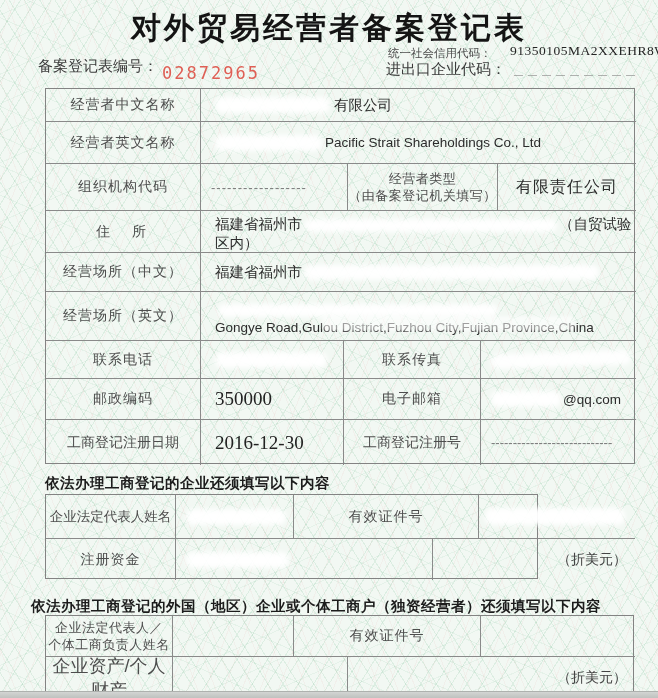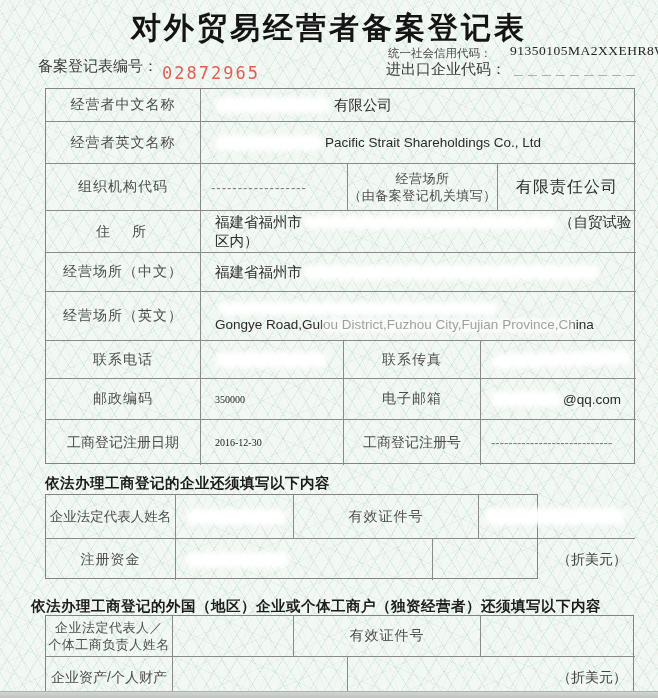--- a/index.html
+++ b/index.html
@@ -24,28 +24,28 @@
   .credval{font-family:"Liberation Serif", serif;font-size:13.5px;letter-spacing:.5px;color:#242424;}
   .ieblank{font-size:13px;color:#8d8d8d;letter-spacing:1px;}
   .tbl{border:1px solid #838383;}
   .tbl3{border:1px solid #838383;border-bottom:none;}
   .c{position:absolute;box-sizing:border-box;display:flex;align-items:center;}
   .lab{justify-content:center;color:#4d4d4d;font-size:14px;letter-spacing:1px;text-align:center;}
   .val{justify-content:flex-start;padding-left:14px;color:#2b2b2b;font-size:14.5px;}
   .br{border-right:1px solid #8a8a8a;}
   .bb{border-bottom:1px solid #8a8a8a;}
   .eng{font-size:13.5px;letter-spacing:0;}
-  .serifval{font-family:"Liberation Serif", serif;font-size:10px;color:#222;}
+  .serifval{font-family:"Liberation Serif", serif;font-size:19px;color:#222;}
   .dashes{color:#777;font-size:13px;letter-spacing:1px;}
   .small2line{font-size:13px;line-height:17px;text-align:center;color:#4d4d4d;letter-spacing:.5px;}
   .heading{font-size:14.5px;font-weight:bold;color:#1c1c1c;letter-spacing:.5px;}
   .patch{display:inline-block;background:rgba(255,255,255,.95);border-radius:7px;
          filter:blur(2.5px);vertical-align:middle;}
   .haze{position:absolute;background:rgba(255,255,255,.55);filter:blur(1.5px);border-radius:5px;}
-  .wrapcell{display:block;line-height:19px;}
+  .wrapcell{display:block;line-height:19px;padding-top:5px;}
   .usd{justify-content:flex-end;padding-right:8px;color:#444;font-size:14px;}
   .scanbar{background:linear-gradient(#d3d5d3,#bfc2bf);border-top:1px solid #aeb1ae;}
 </style>
 </head>
 <body>
 
 <div class="page">
 
   <div class="abs title">对外贸易经营者备案登记表</div>
 
@@ -68,21 +68,21 @@
     <div class="c lab br bb" style="left:0;top:33px;width:155px;height:42px;">经营者英文名称</div>
     <div class="c val eng bb" style="left:155px;top:33px;width:435px;height:42px;">
       <span class="patch" style="width:107px;height:16px;margin-right:3px;"></span>
       <span>Pacific Strait Shareholdings Co., Ltd</span>
     </div>
 
     <div class="c lab br bb" style="left:0;top:75px;width:155px;height:47px;">组织机构代码</div>
     <div class="c val dashes br bb" style="left:155px;top:75px;width:147px;height:47px;padding-left:10px;">------------------</div>
     <div class="c small2line br bb" style="left:302px;top:75px;width:150px;height:47px;justify-content:center;">
       <div>
-        <div>经营场所</div>
+        <div>经营者类型</div>
         <div>（由备案登记机关填写）</div>
       </div>
     </div>
     <div class="c lab br bb" style="left:0;top:122px;width:155px;height:42px;letter-spacing:4px;">住　所</div>
 
     <div class="c bb" style="left:452px;top:75px;width:138px;height:47px;justify-content:center;font-size:16px;color:#2b2b2b;letter-spacing:1px;">有限责任公司</div>
     <div class="c bb" style="left:155px;top:122px;width:435px;height:42px;">
       <div class="wrapcell" style="padding-left:14px;font-size:14.5px;color:#2b2b2b;width:100%;">
         <span>福建省福州市</span><span class="patch" style="width:253px;height:13px;margin:0 2px;"></span><span>（自贸试验区内）</span>
       </div>
@@ -151,19 +151,19 @@
     <div class="c small2line br bb" style="left:0;top:0;width:127px;height:41px;justify-content:center;">
       <div>
         <div>企业法定代表人／</div>
         <div>个体工商负责人姓名</div>
       </div>
     </div>
     <div class="c br bb" style="left:127px;top:0;width:121px;height:41px;"></div>
     <div class="c lab br bb" style="left:248px;top:0;width:187px;height:41px;">有效证件号</div>
     <div class="c bb" style="left:435px;top:0;width:154px;height:41px;"></div>
 
-    <div class="c lab br" style="left:0;top:41px;width:127px;height:42px;font-size:14px;letter-spacing:0;">企业资产/个人财产</div>
+    <div class="c lab br" style="left:0;top:41px;width:127px;height:42px;font-size:18px;letter-spacing:0;">企业资产/个人财产</div>
     <div class="c br" style="left:127px;top:41px;width:175px;height:42px;"></div>
     <div class="c usd" style="left:302px;top:41px;width:287px;height:42px;">（折美元）</div>
   </div>
 
   <div class="abs scanbar" style="left:0;top:691px;width:658px;height:7px;"></div>
 </div>
 
 </body></html>

